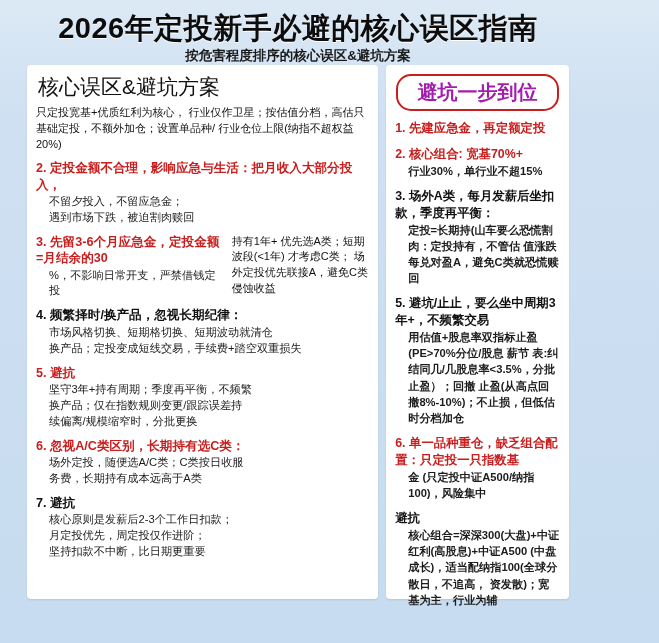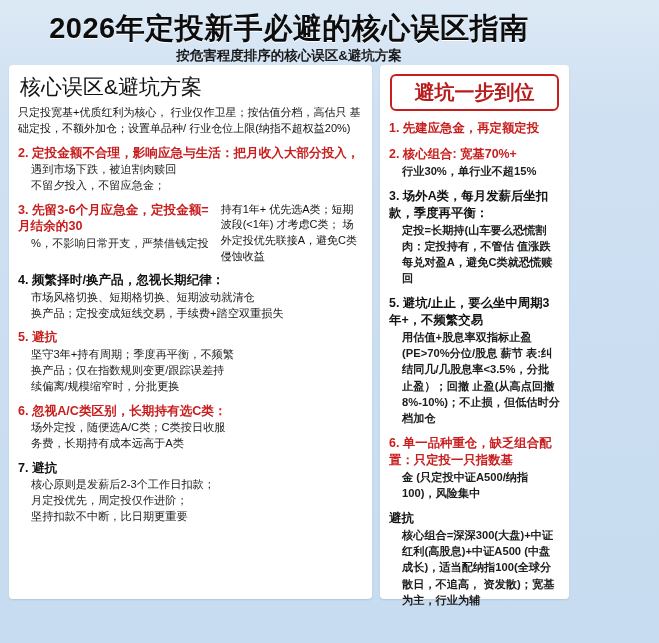--- a/index.html
+++ b/index.html
@@ -9,21 +9,21 @@
     overflow: hidden;
   }
   body {
     font-family: "Liberation Sans", "DejaVu Sans", sans-serif;
     background: linear-gradient(180deg, #dce9f5 0%, #cfe0f2 18%, #c7dcf0 100%);
     color: #111;
   }
   .page {
     position: relative;
     width: 579px; height: 643px;
-    padding: 8px 10px 0 9px;
+    padding: 8px 10px 0 27px;
   }
   .header { text-align: center; }
   .title {
     font-size: 29px;
     font-weight: bold;
     letter-spacing: 0.5px;
     color: #0d0d0d;
     margin: 4px 0 2px 0;
     line-height: 1.15;
     text-shadow: 0 1px 0 #fff;
@@ -53,24 +53,24 @@
   .heading-left {
     font-size: 21px;
     font-weight: normal;
     color: #111;
     margin: 2px 0 7px 2px;
     line-height: 1.1;
   }
   .heading-right {
     font-size: 20px;
     font-weight: bold;
-    color: #b91c1c;
+    color: #a21caf;
     text-align: center;
     border: 2px solid #c81e1e;
-    border-radius: 6px;
+    border-radius: 15px;
     padding: 5px 2px 6px 2px;
     margin: 1px 1px 9px 1px;
     line-height: 1.1;
   }
 
   .item { margin-bottom: 8px; }
   .item-title {
     font-size: 12.6px;
     font-weight: bold;
     line-height: 1.3;
@@ -137,22 +137,22 @@
             </div>
           </div>
         </div>
 
         <div class="item">
           <div class="item-title t-red">
             <span class="num">2.</span>
             <span>定投金额不合理，影响应急与生活：把月收入大部分投入，</span>
           </div>
           <div class="item-body">
+            <span class="line">不留夕投入，不留应急金；</span>
             <span class="line">遇到市场下跌，被迫割肉赎回</span>
-            <span class="line">不留夕投入，不留应急金；</span>
           </div>
         </div>
 
         <div class="item">
           <div class="split">
             <div class="sp-left">
               <div class="item-title t-red">
                 <span class="num">3.</span>
                 <span>先留3-6个月应急金，定投金额=月结余的30</span>
               </div>

